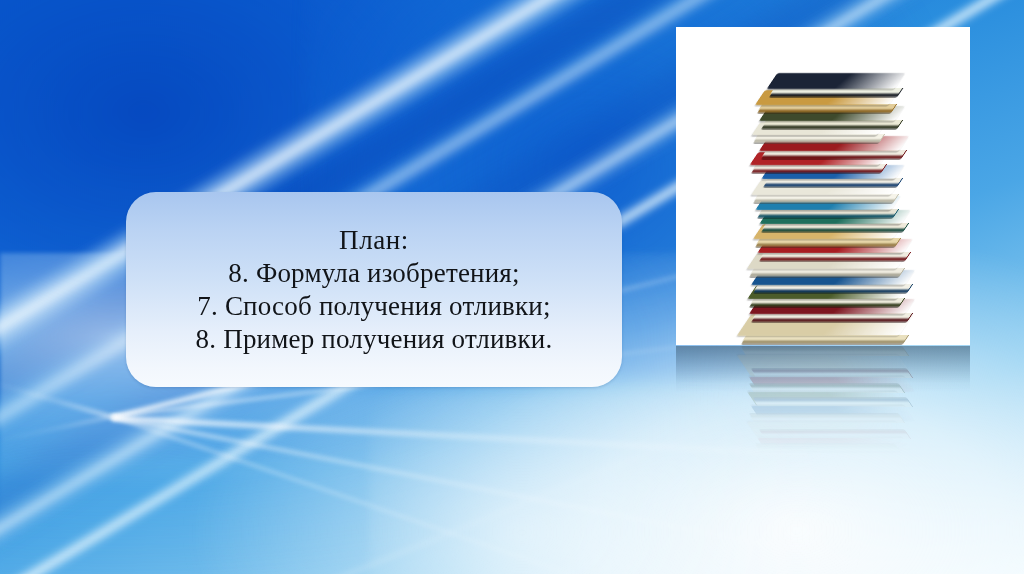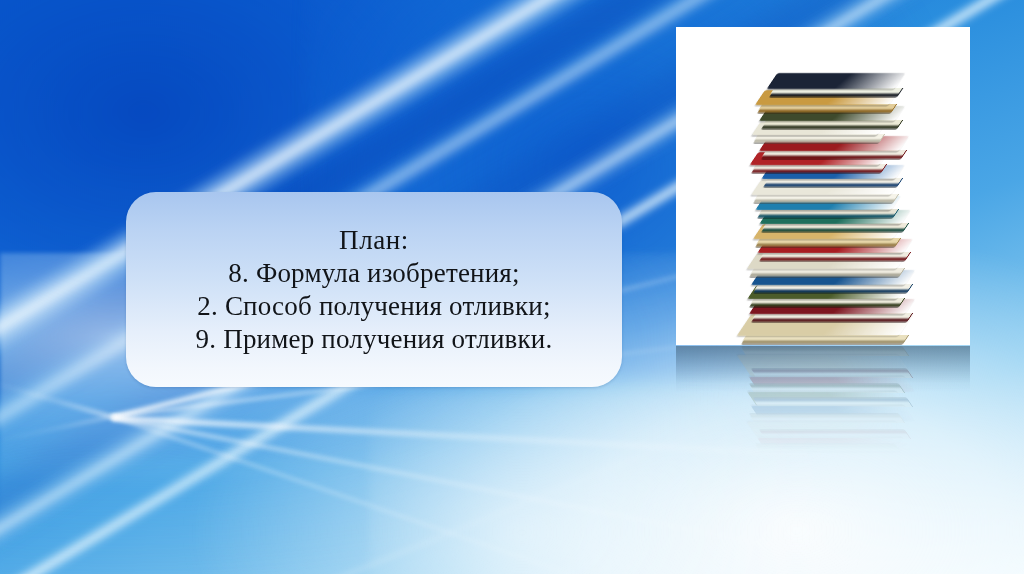--- a/index.html
+++ b/index.html
@@ -476,17 +476,17 @@
           <div class="pages" style="transform: skewX(-34deg); background: linear-gradient(rgb(233, 224, 191) 0%, rgb(233, 224, 191) 60%, rgba(0, 0, 0, 0.12) 100%);"></div>
           <div class="cover" style="transform: skewX(-34deg); background: linear-gradient(115deg, rgb(217, 205, 166) 0%, rgb(217, 205, 166) 55%, rgba(255, 255, 255, 0.22) 100%); box-shadow: rgba(0, 0, 0, 0.25) 0px 1px 1px;"></div>
         </div>
       </div>
   </div>
   <div class="refl-sheen"></div>
 
   <div id="plan-card">
     <div class="line heading">План:</div>
     <div class="line">8. Формула изобретения;</div>
-    <div class="line">2. Способ получения отливки;</div>
-    <div class="line">9. Пример получения отливки.</div>
+    <div class="line">7. Способ получения отливки;</div>
+    <div class="line">8. Пример получения отливки.</div>
   </div>
 
 </div>
 
 </body></html>

